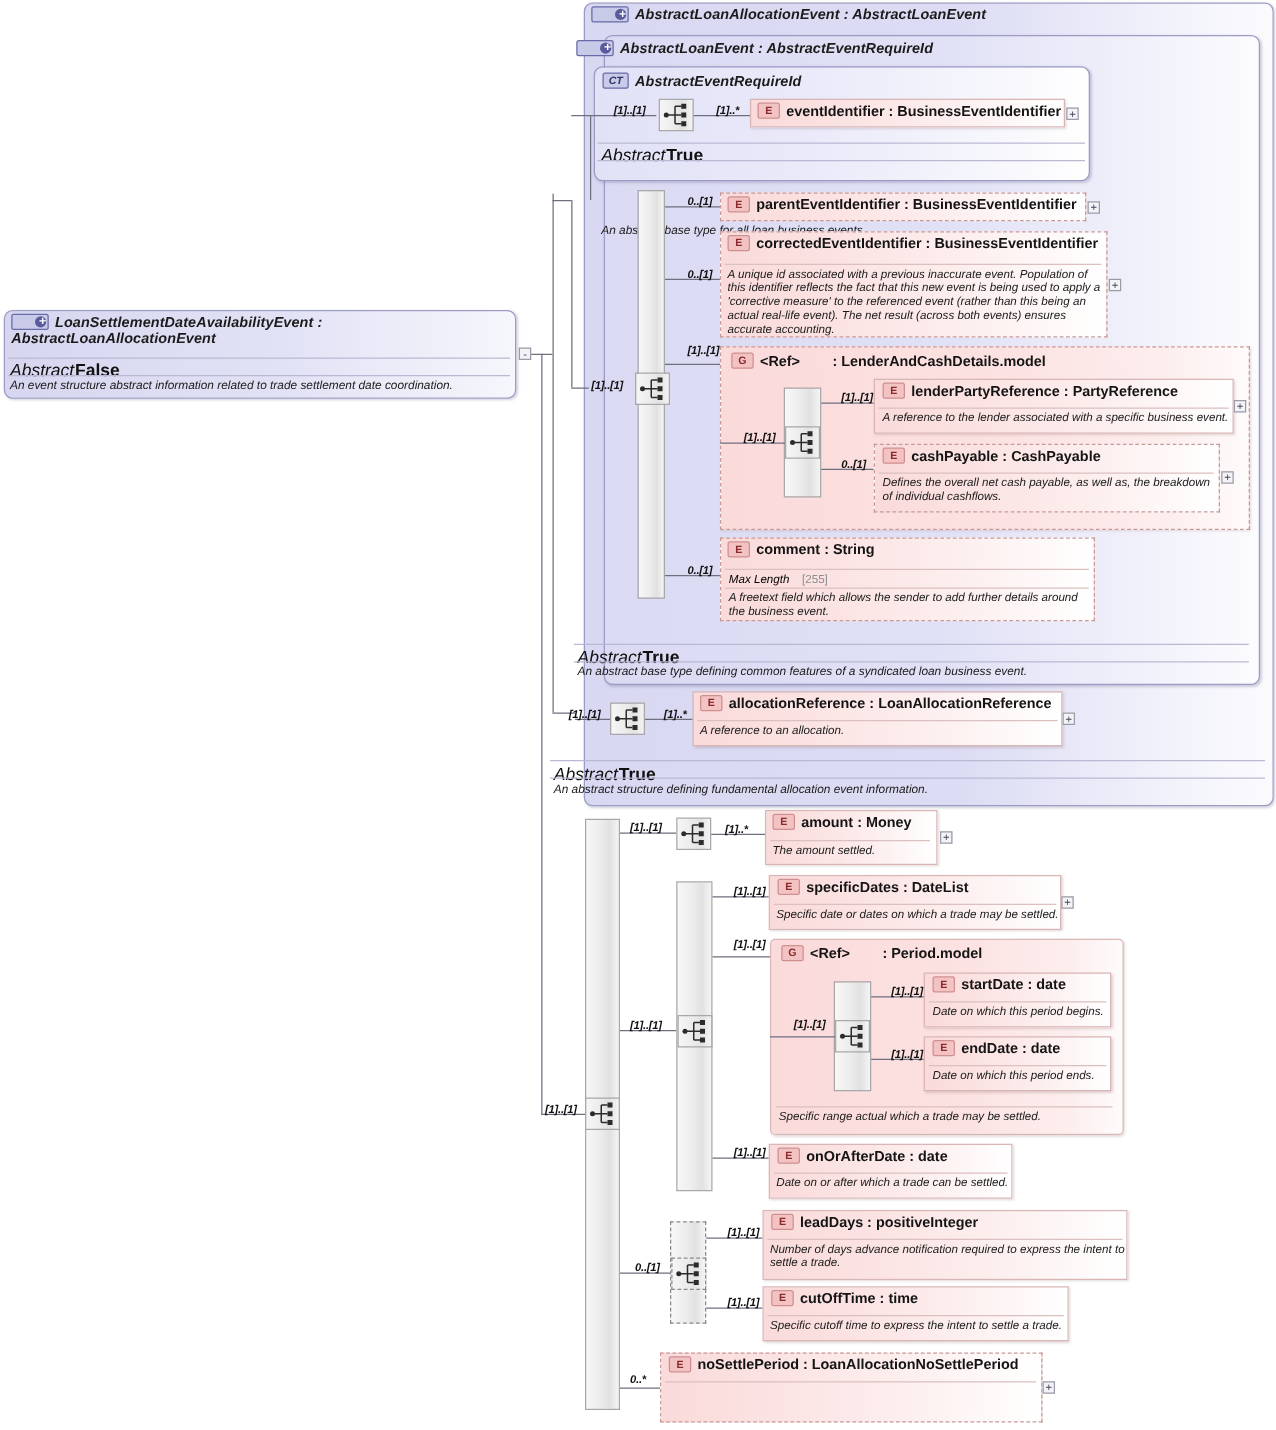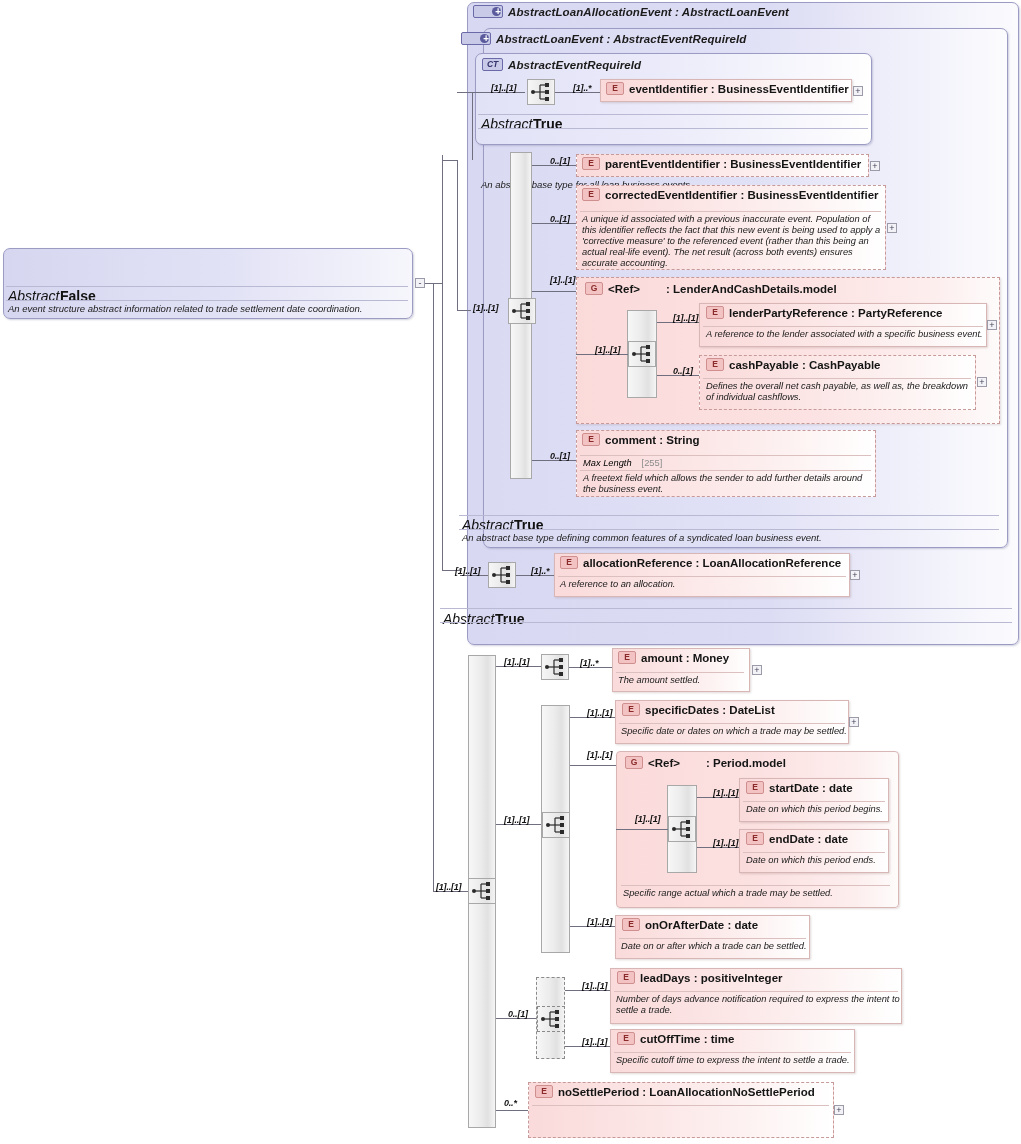--- a/index.html
+++ b/index.html
@@ -245,20 +245,21 @@
   </div>
   <div class="ct-title" style="left:473px;top:6px;">
     <span class="badge badge-ctp"></span><span>AbstractLoanAllocationEvent : AbstractLoanEvent</span>
   </div>
 
   <div class="hr" style="left:440px;top:608px;width:572px;"></div>
   <div class="prop-row" style="left:443px;top:611px;">
     <span class="prop-name">Abstract</span><span class="prop-val">True</span>
   </div>
   <div class="hr" style="left:440px;top:622px;width:572px;"></div>
+  <div class="doc-row" style="left:443px;top:626px;width:565px;">An abstract structure defining fundamental allocation event information.</div>
 
   <div class="ctbox inner2" style="left:483px;top:28px;width:525px;height:520px;">
   </div>
   <div class="ct-title" style="left:461px;top:33px;">
     <span class="badge badge-ctp"></span><span>AbstractLoanEvent : AbstractEventRequireId</span>
   </div>
 
   <div class="hr" style="left:459px;top:515px;width:540px;"></div>
   <div class="prop-row" style="left:462px;top:517px;">
     <span class="prop-name">Abstract</span><span class="prop-val">True</span>
@@ -273,20 +274,23 @@
   </div>
 
   <div class="hr" style="left:478px;top:114px;width:390px;"></div>
   <div class="prop-row" style="left:481px;top:116px;">
     <span class="prop-name">Abstract</span><span class="prop-val">True</span>
   </div>
   <div class="hr" style="left:478px;top:128px;width:390px;"></div>
   <div class="doc-row" style="left:481px;top:131px;width:385px;margin-top:48px;">An abstract base type for all loan business events.</div>
 
   <div class="ctbox rootbox" style="left:3px;top:248px;width:410px;height:71px;"></div>
+  <div class="ct-title" style="left:9px;top:252px;white-space:normal;width:398px;line-height:12.5px;">
+    <span class="badge badge-ctp"></span><span>LoanSettlementDateAvailabilityEvent : AbstractLoanAllocationEvent</span>
+  </div>
   <div class="hr" style="left:6px;top:286px;width:402px;"></div>
   <div class="prop-row" style="left:8px;top:288px;">
     <span class="prop-name">Abstract</span><span class="prop-val">False</span>
   </div>
   <div class="hr" style="left:6px;top:300px;width:402px;"></div>
   <div class="doc-row" style="left:8px;top:303px;width:400px;">An event structure abstract information related to trade settlement date coordination.</div>
 
   <div class="toggle" style="left:415px;top:278px;">-</div>
 
   <div class="ln lnh" style="left:425px;top:283px;width:8px;"></div>

